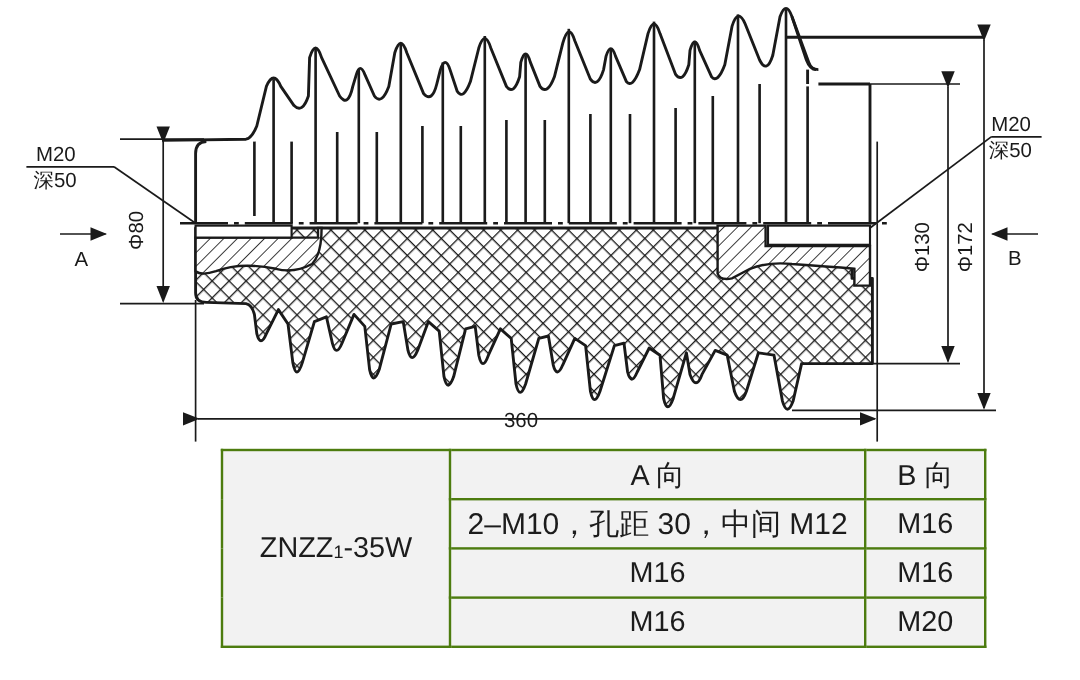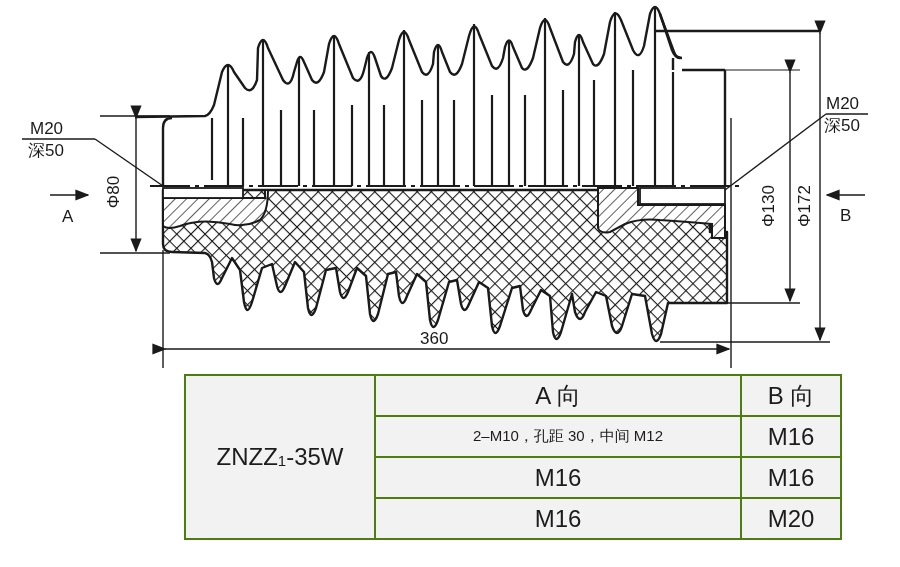--- a/index.html
+++ b/index.html
@@ -128,33 +128,33 @@
 
 <div class="lbl" style="left:30px; top:120px;">M20</div>
 <div class="lbl" style="left:28px; top:142px;">深50</div>
 <div class="lbl" style="left:826px; top:95px;">M20</div>
 <div class="lbl" style="left:824px; top:117px;">深50</div>
 <div class="lbl" style="left:62px; top:208px;">A</div>
 <div class="lbl" style="left:840px; top:207px;">B</div>
 <div class="vlbl" style="left:98px; top:182px;">Φ80</div>
 <div class="vlbl" style="left:748px; top:196px;">Φ130</div>
 <div class="vlbl" style="left:784px; top:196px;">Φ172</div>
-<div class="lbl" style="left:420px; top:330px;">360</div>
+<div class="lbl" style="left:420px; top:342px;">360</div>
 
 <table class="spec">
   <tbody>
       <tr>
     <td class="model" rowspan="4">
       <span>ZNZZ</span><sub class="small">1</sub><span>-35W</span>
     </td>
     <td class="acol">A 向</td>
     <td class="bcol">B 向</td>
   </tr>
   <tr>
-    <td class="acol" style="font-size:15px;padding-left:20px;">2–M10，孔距 30，中间 M12</td>
+    <td class="acol" style="font-size:25px;">2–M10，孔距 30，中间 M12</td>
     <td class="bcol">M16</td>
   </tr>
   <tr>
     <td class="acol">M16</td>
     <td class="bcol">M16</td>
   </tr>
   <tr>
     <td class="acol">M16</td>
     <td class="bcol">M20</td>
   </tr>

